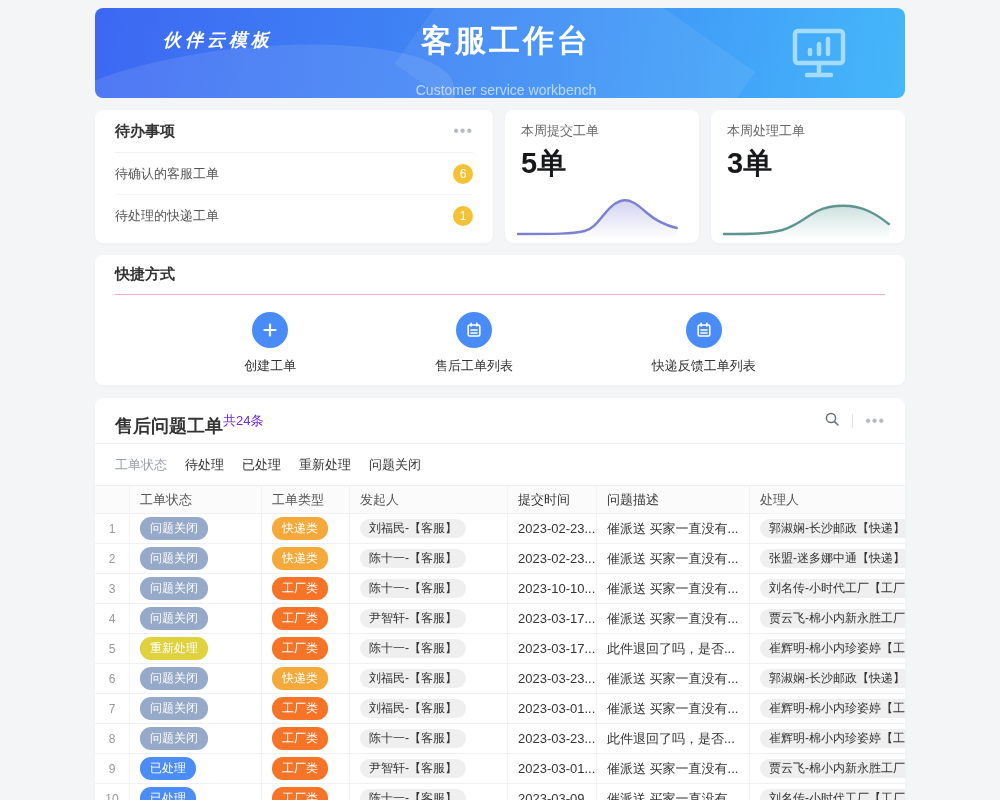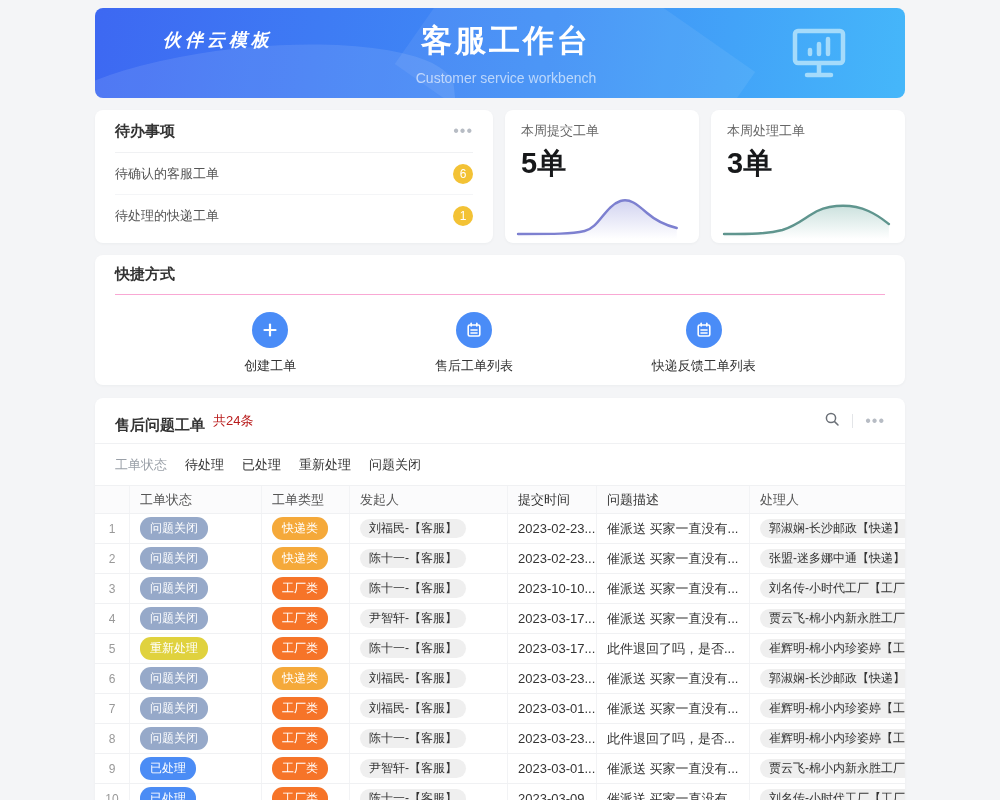--- a/index.html
+++ b/index.html
@@ -24,21 +24,21 @@
     position:absolute; right:180px; top:-40px; width:300px; height:200px;
     background:rgba(255,255,255,0.07); transform:rotate(35deg);
   }
   .logo {
     position:absolute; left:28px; top:20px; color:#fff;
     font-family:"DejaVu Serif","Liberation Serif",serif;
     font-style:italic; font-weight:bold; font-size:18px; letter-spacing:4px;margin-left:40px;
   }
   .banner-center { position:absolute; left:12px; right:0; top:12px; text-align:center; }
   .banner-title { color:#fff; font-size:31px; font-weight:bold; letter-spacing:3px; }
-  .banner-sub { color:rgba(255,255,255,0.62); font-size:14px; margin-top:8px; }
+  .banner-sub { color:rgba(255,255,255,0.62); font-size:14px; margin-top:20px; }
   .banner-icon { position:absolute; right:55px; top:17px; }
 
   
   .card {
     background:#fff; border-radius:8px;
     box-shadow:0 1px 3px rgba(30,40,60,0.04);
   }
   .row2 { display:flex; gap:12px; margin-top:12px; height:133px; }
 
   
@@ -77,22 +77,22 @@
     margin:0 auto; display:flex; align-items:center; justify-content:center;
   }
   .sc-label { font-size:13px; color:#333; margin-top:9px; }
 
   
   .sheet { margin-top:13px; height:420px; overflow:hidden; padding:0; }
   .sheet-head {
     height:46px; display:flex; align-items:center; padding:0 20px;
     border-bottom:1px solid #f0f1f3;
   }
-  .sheet-title { font-size:15px; font-weight:bold; color:#333;margin-top:10px; }
-  .sheet-count { font-size:13px; color:#b91c1c; margin-left:8px; }
+  .sheet-title { font-size:18px; font-weight:bold; color:#333;margin-top:10px; }
+  .sheet-count { font-size:13px; color:#6d28d9; }
   .sheet-tools { margin-left:auto; display:flex; align-items:center; gap:12px; }
   .tool-divider { width:1px; height:14px; background:#e3e5e8; }
   .filters {
     height:42px; display:flex; align-items:center; gap:18px; padding:0 20px;
     border-bottom:1px solid #f0f1f3; font-size:13px;
   }
   .filter-label { color:#9aa0a8; }
   .filter-opt { color:#333; cursor:pointer; }
 
   

